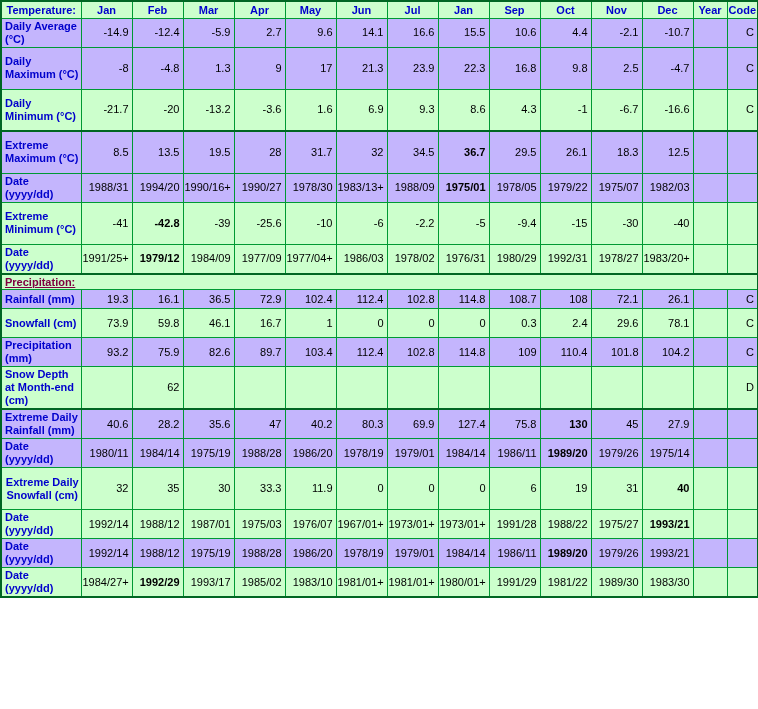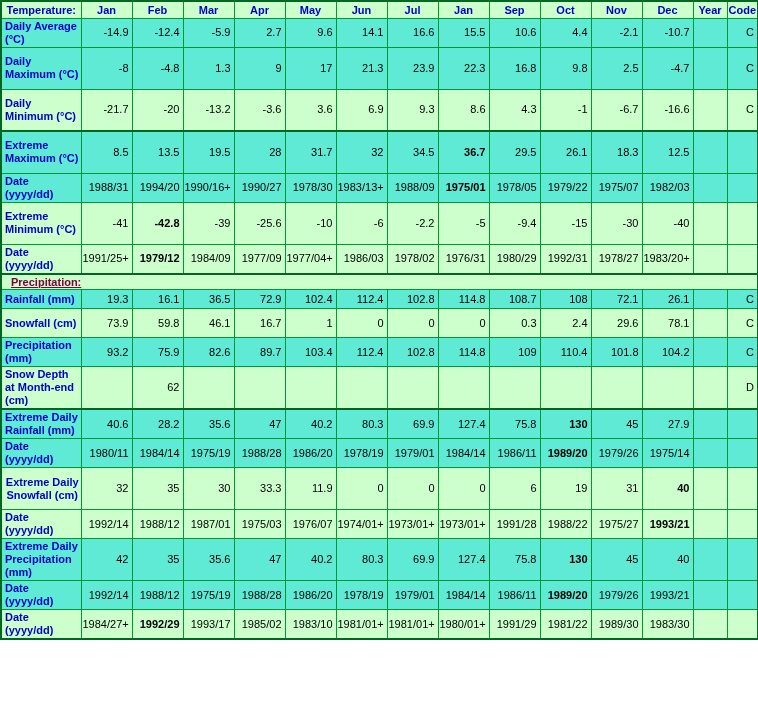--- a/index.html
+++ b/index.html
@@ -24,41 +24,41 @@
     font-weight: bold;
     text-align: center;
     height: 17px;
     padding: 1px 1px;
   }
   th.title-cell {
     text-align: left;
     color: var(--maroon, #800040);
     padding-left: 3px;
   }
-  tr.w { background: #5eead4; }
+  tr.w { background: #c4b5fd; }
   tr.g { background: var(--green, #ccffcc); }
   td.label {
     color: var(--blue, #0000cc);
     font-weight: bold;
     text-align: left;
     padding: 1px 1px 1px 3px;
     line-height: 13px;
   }
   td.val {
     text-align: right;
     color: #000000;
     padding: 1px 3px 1px 1px;
     line-height: 13px;
   }
   td.section {
     color: var(--maroon, #800040);
     font-weight: bold;
     text-decoration: underline;
     text-align: left;
-    padding: 1px 1px 1px 9px;
+    padding: 1px 1px 1px 3px;
     background: var(--green, #ccffcc);
   }
   tr.thick td { border-top: 2px solid var(--border-dark, #006622); }
   td.b { font-weight: bold; margin-left: 45px; }
 </style>
 </head>
 <body>
 
 <table class="climate">
   <colgroup>
@@ -131,21 +131,21 @@
         <td class="val">-4.7</td>
         <td class="val"></td>
         <td class="val">C</td>
       </tr>
       <tr class="g">
         <td class="label" style="height: 42px;">Daily Minimum (°C)</td>
         <td class="val">-21.7</td>
         <td class="val">-20</td>
         <td class="val">-13.2</td>
         <td class="val">-3.6</td>
-        <td class="val">3.6</td>
+        <td class="val">1.6</td>
         <td class="val">6.9</td>
         <td class="val">9.3</td>
         <td class="val">8.6</td>
         <td class="val">4.3</td>
         <td class="val">-1</td>
         <td class="val">-6.7</td>
         <td class="val">-16.6</td>
         <td class="val"></td>
         <td class="val">C</td>
       </tr>
@@ -339,44 +339,27 @@
         <td class="val"></td>
         <td class="val"></td>
       </tr>
       <tr class="g">
         <td class="label" style="height: 29px;">Date (yyyy/dd)</td>
         <td class="val">1992/14</td>
         <td class="val">1988/12</td>
         <td class="val">1987/01</td>
         <td class="val">1975/03</td>
         <td class="val">1976/07</td>
-        <td class="val">1974/01+</td>
+        <td class="val">1967/01+</td>
         <td class="val">1973/01+</td>
         <td class="val">1973/01+</td>
         <td class="val">1991/28</td>
         <td class="val">1988/22</td>
         <td class="val">1975/27</td>
         <td class="val b">1993/21</td>
-        <td class="val"></td>
-        <td class="val"></td>
-      </tr>
-      <tr class="w">
-        <td class="label" style="height: 42px;">Extreme Daily Precipitation (mm)</td>
-        <td class="val">42</td>
-        <td class="val">35</td>
-        <td class="val">35.6</td>
-        <td class="val">47</td>
-        <td class="val">40.2</td>
-        <td class="val">80.3</td>
-        <td class="val">69.9</td>
-        <td class="val">127.4</td>
-        <td class="val">75.8</td>
-        <td class="val b">130</td>
-        <td class="val">45</td>
-        <td class="val">40</td>
         <td class="val"></td>
         <td class="val"></td>
       </tr>
       <tr class="w">
         <td class="label" style="height: 29px;">Date (yyyy/dd)</td>
         <td class="val">1992/14</td>
         <td class="val">1988/12</td>
         <td class="val">1975/19</td>
         <td class="val">1988/28</td>
         <td class="val">1986/20</td>

